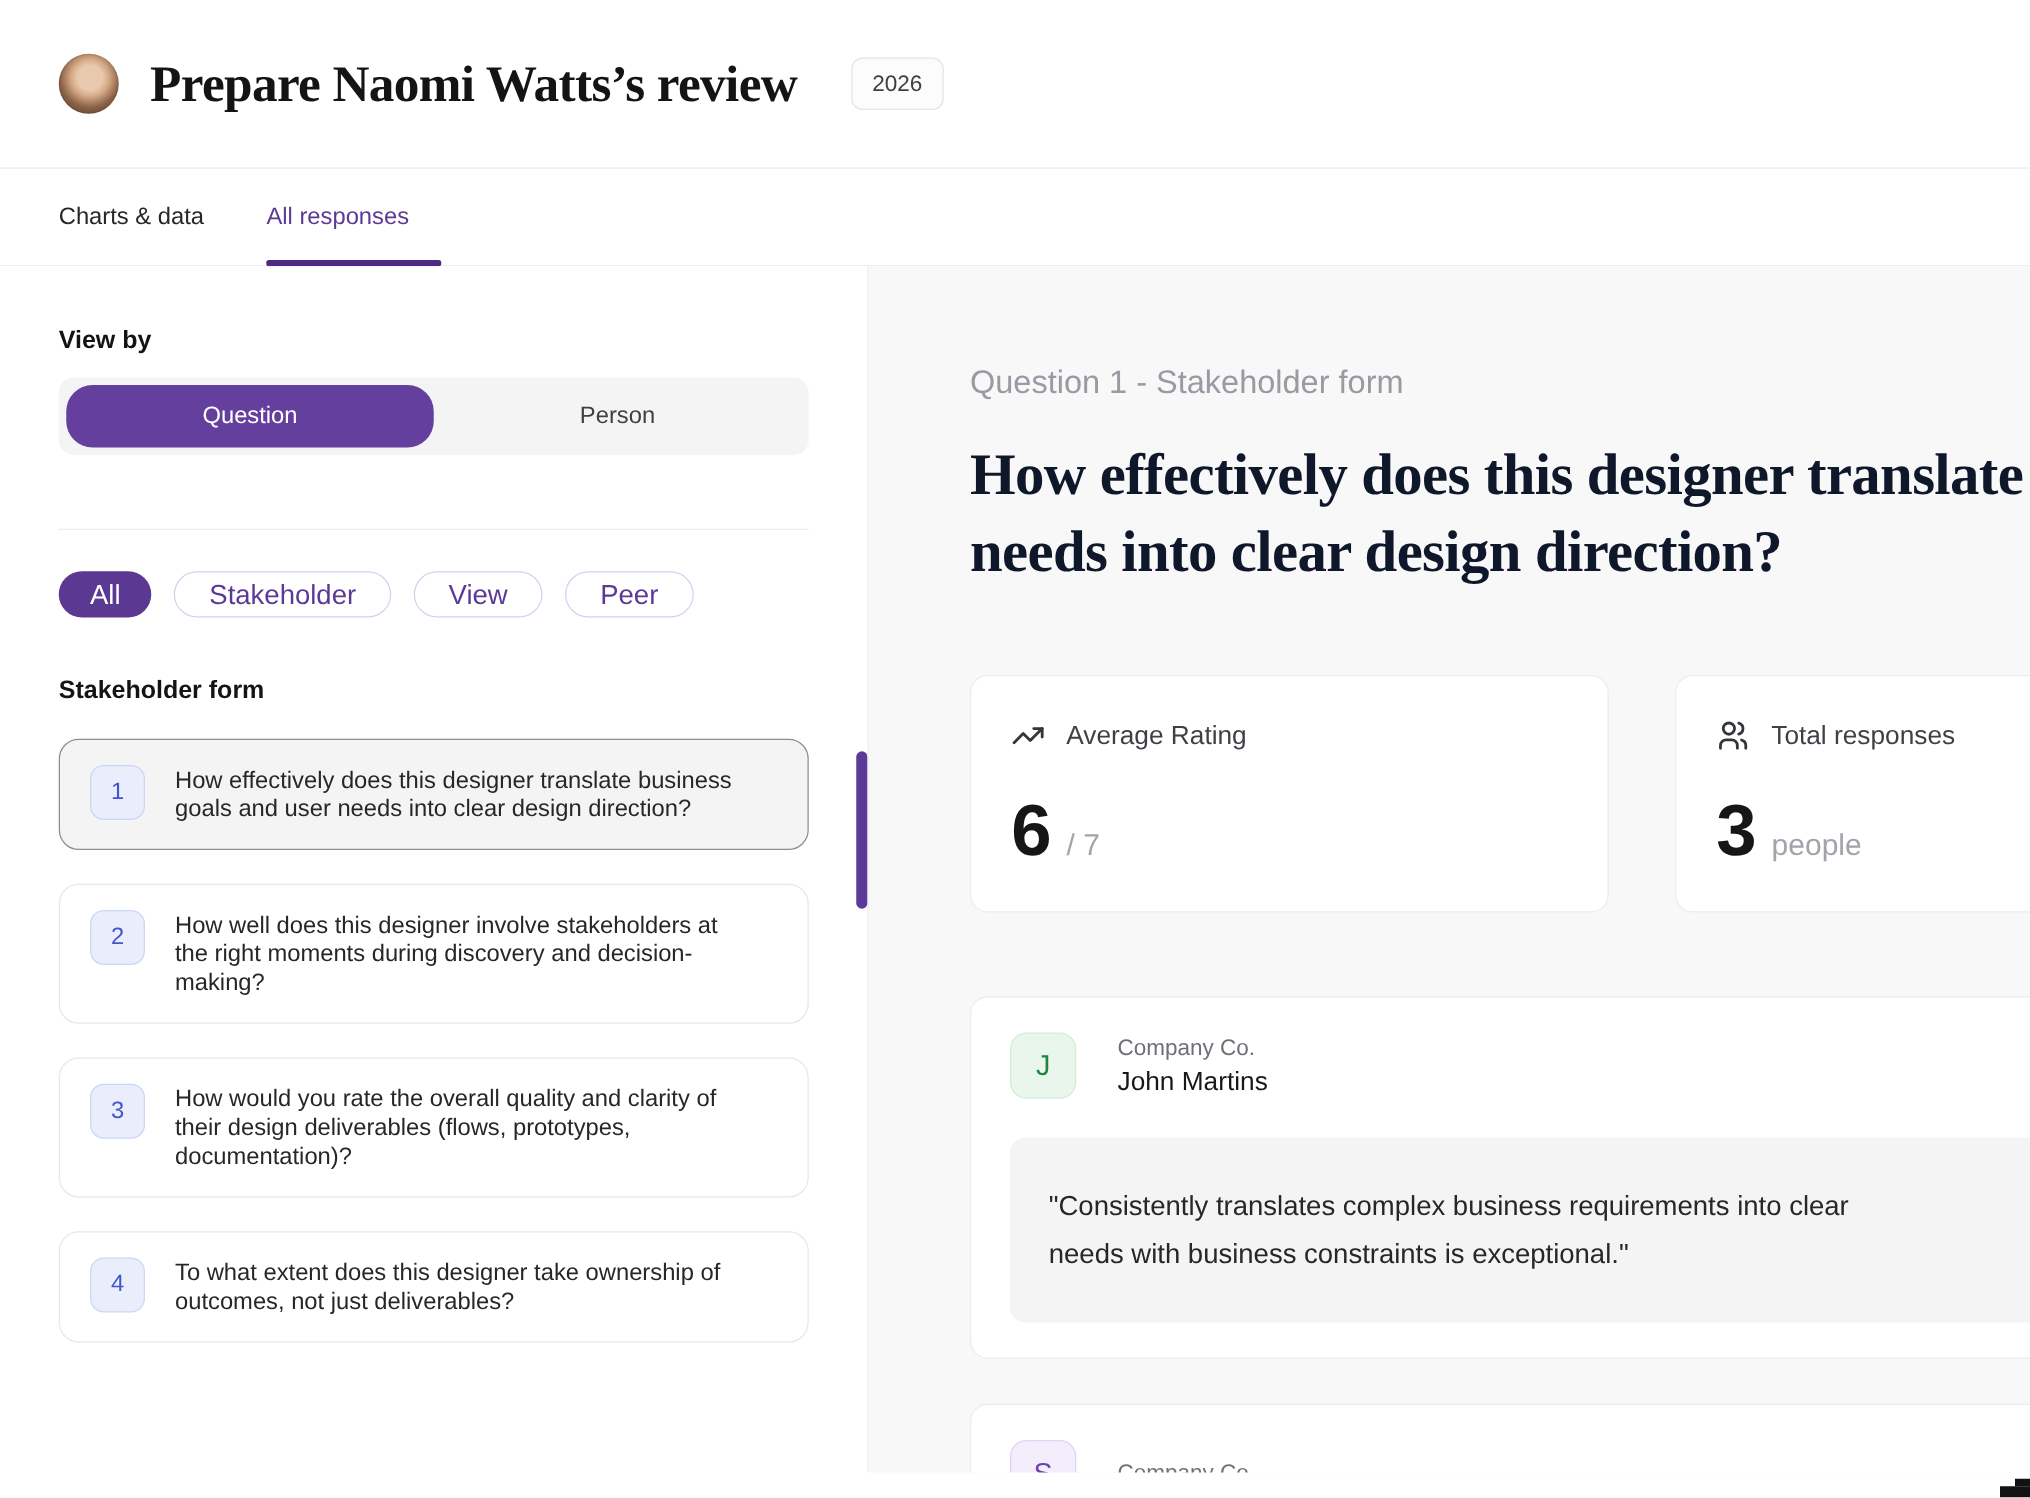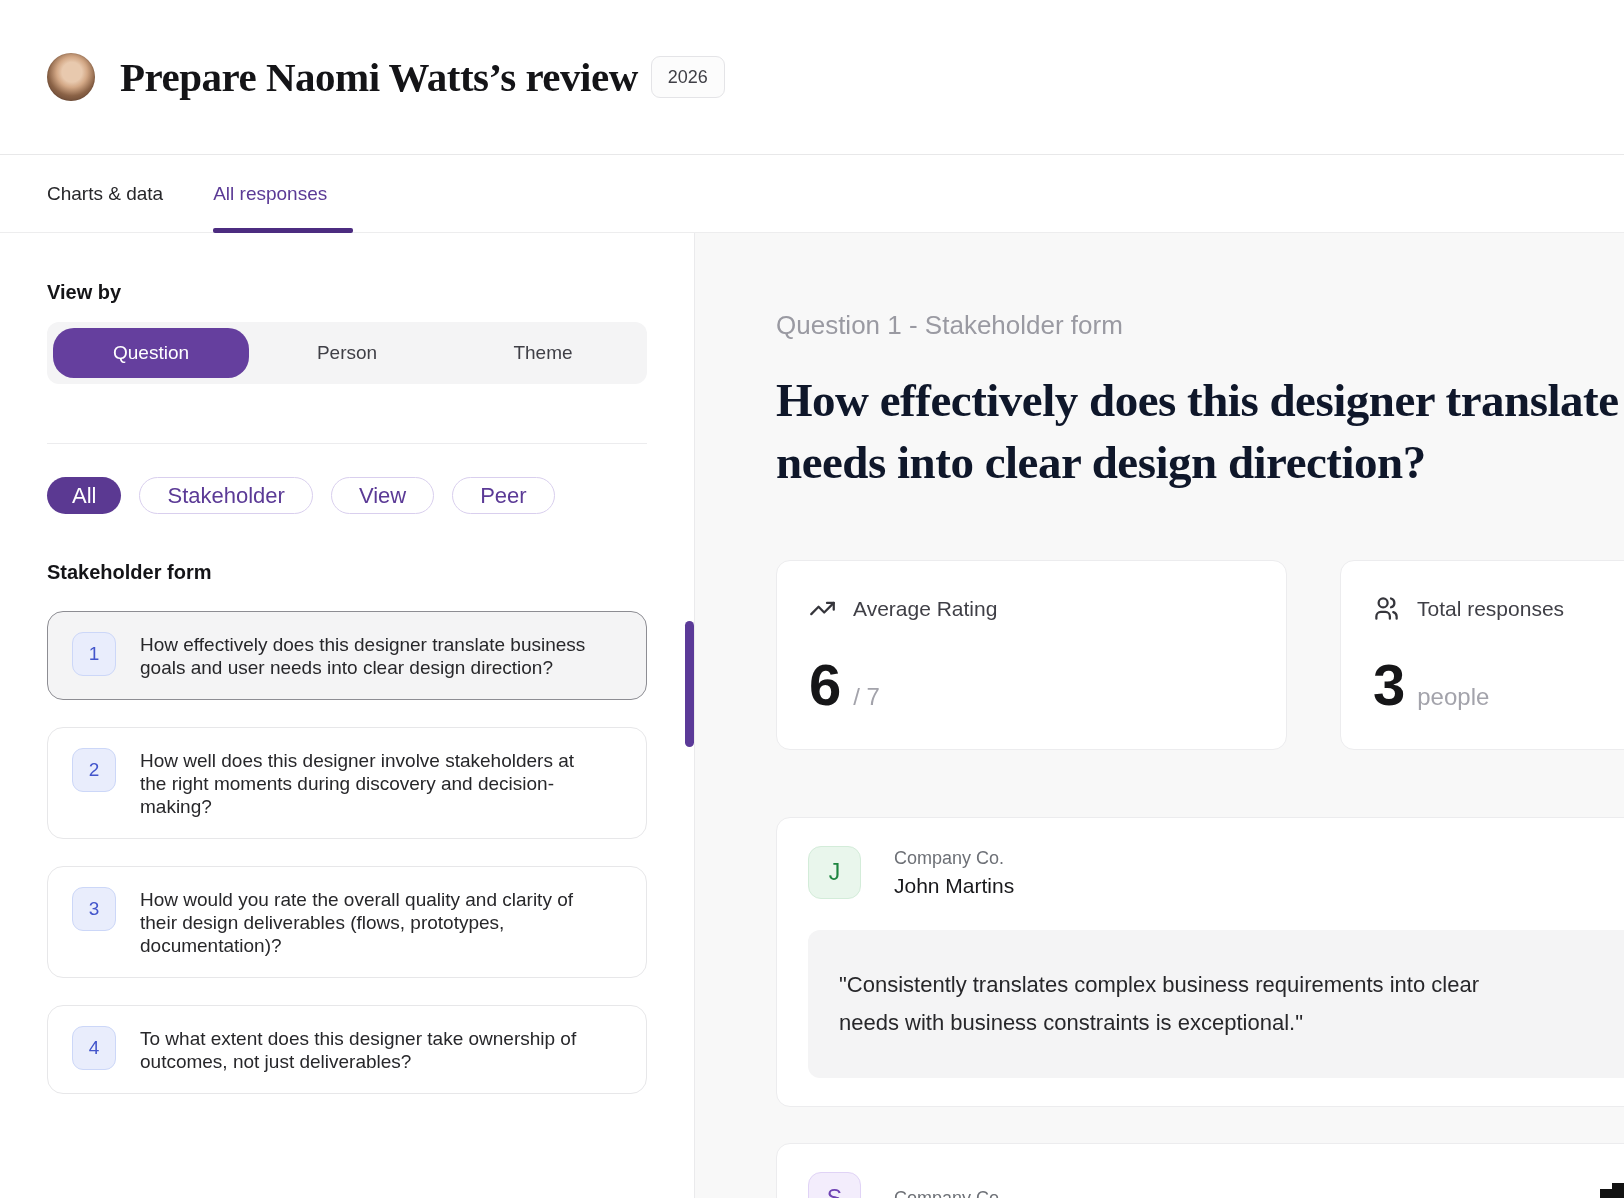--- a/index.html
+++ b/index.html
@@ -1,29 +1,29 @@
 <!DOCTYPE html>
 <html><head>
 <meta charset="utf-8">
 <style>
   * { margin:0; padding:0; box-sizing:border-box; }
   html,body { width:1624px; height:1198px; overflow:hidden; background:#fff;
     font-family:"Liberation Sans", sans-serif; color:#18181b; }
   .page { position:relative; width:1624px; height:1198px; overflow:hidden; }
 
   
-  .header { height:155px; display:flex; align-items:center; padding:0 47px;
+  .header { height:135px; display:flex; align-items:center; padding:0 47px;
     border-bottom:1px solid #e8e8e9; background:#fff; }
   .avatar-photo { width:48px; height:48px; border-radius:50%; flex:none;
     background:
       radial-gradient(circle at 52% 40%, #e8c9ae 0 26%, #d3a886 40%, #8a6246 62%, #6f4d38 78%, #5c402e 100%);
     box-shadow: inset 0 0 0 1px rgba(0,0,0,.06); }
   .page-title { font-family:"Liberation Serif","DejaVu Serif",serif; font-weight:700;
     font-size:41px; letter-spacing:-0.5px; color:#141417; margin-left:25px; }
-  .year-badge { margin-left:13px; height:42px; display:flex; align-items:center;
+  .year-badge { margin-left:43px; height:42px; display:flex; align-items:center;
     padding:0 16px; border:1px solid #e4e4e7; border-radius:9px; background:#fcfcfc;
     font-size:18px; color:#3f3f46; }
 
   
   .tabbar { height:78px; display:flex; align-items:stretch; padding:0 47px;
     border-bottom:1px solid #ededee; background:#fff; }
   .tab { position:relative; display:flex; align-items:center; font-size:19px;
     color:#27272a; margin-right:50px; cursor:pointer; }
   .tab.active { color:#5b3a96; }
   .tab.active .tab-underline { position:absolute; left:0; right:-26px; bottom:-1px;
@@ -115,21 +115,20 @@
   </div>
 
   <div class="content-row">
 
     <div class="sidebar">
       <div class="view-by">View by</div>
 
       <div class="segmented">
         <div class="segment active">Question</div>
         <div class="segment">Person</div>
-        <div class="segment">Theme</div>
       </div>
 
       <div class="side-divider"></div>
 
       <div class="pills">
         <div class="pill filled">All</div>
         <div class="pill outline">Stakeholder</div>
         <div class="pill outline">View</div>
         <div class="pill outline">Peer</div>
       </div>

